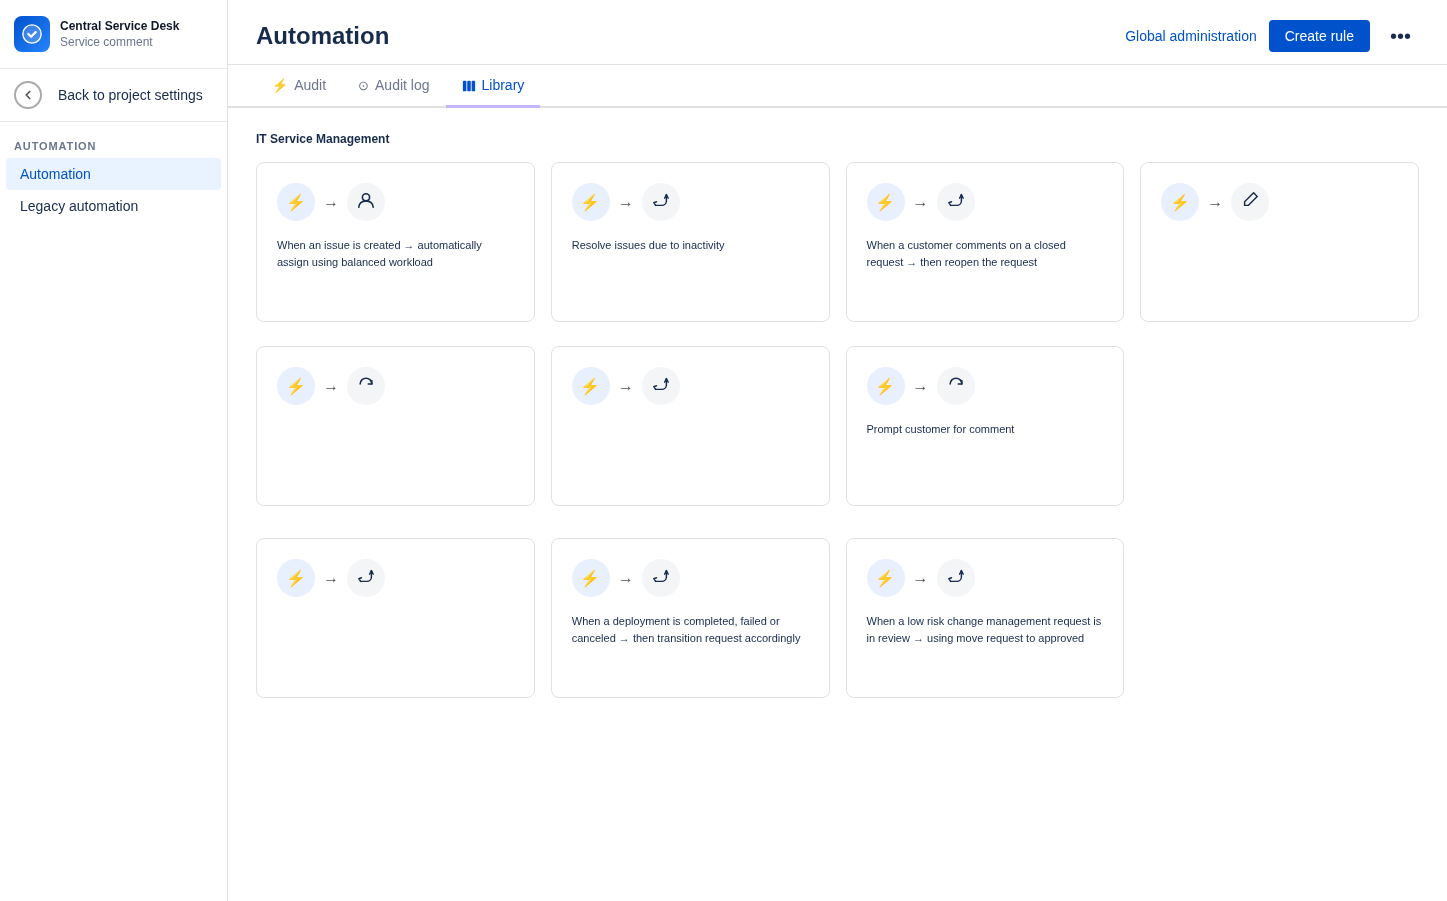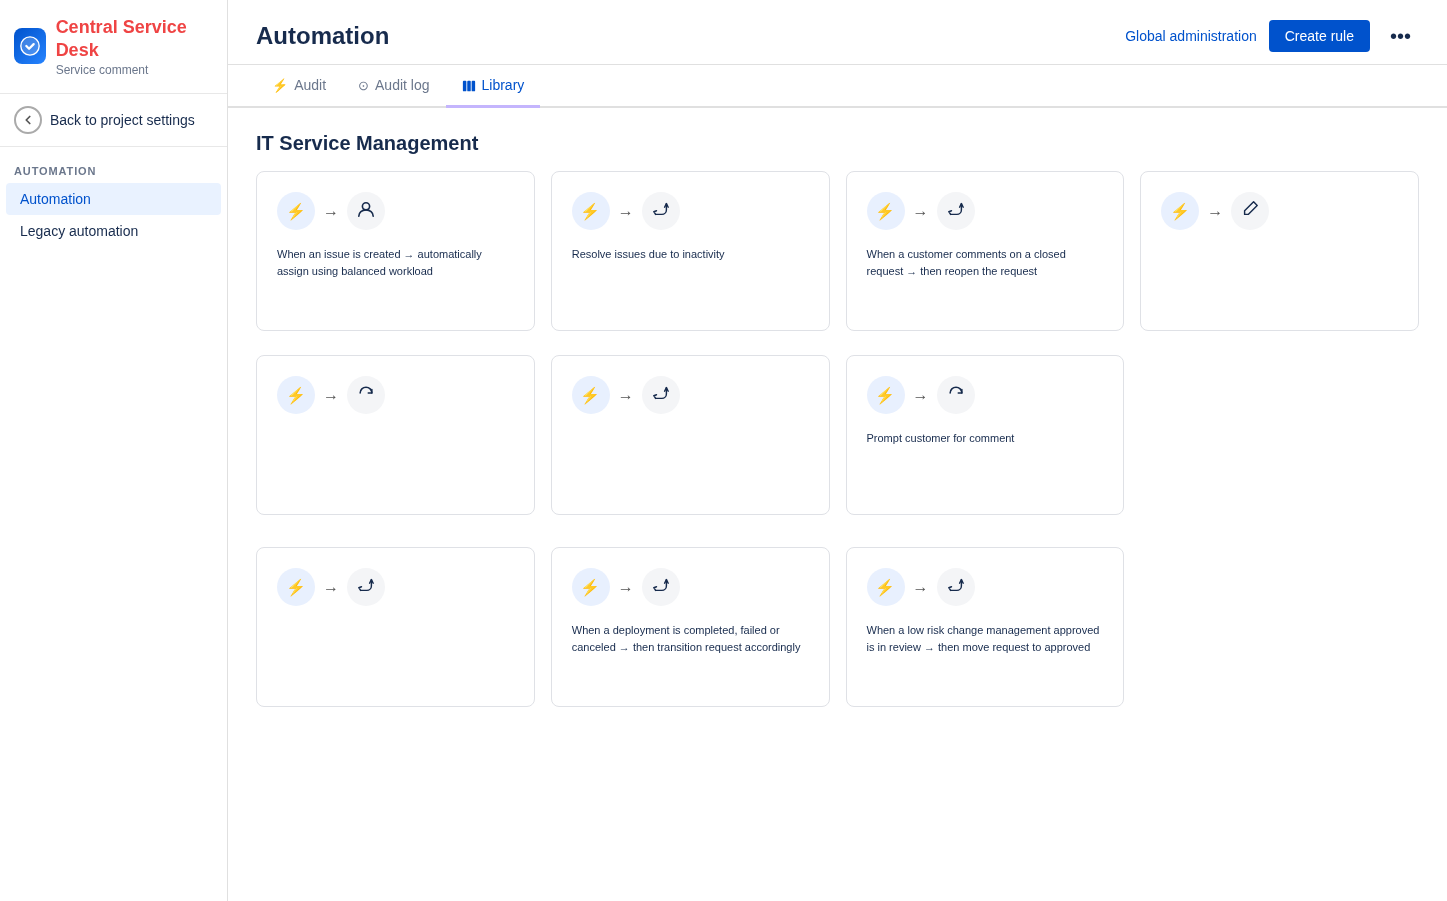--- a/index.html
+++ b/index.html
@@ -28,26 +28,26 @@
       background: linear-gradient(135deg, #0052cc, #2684ff);
       border-radius: 8px;
       display: flex;
       align-items: center;
       justify-content: center;
       color: #fff;
       font-size: 16px;
       font-weight: bold;
     }
     .sidebar-title-group { display: flex; flex-direction: column; }
-    .sidebar-project-name { font-size: 18px; font-weight: 600; color: #ef4444; line-height: 1.3; }
+    .sidebar-project-name { font-size: 12px; font-weight: 600; color: #0f172a; line-height: 1.3; }
     .sidebar-project-type { font-size: 12px; color: #6b778c; }
     .sidebar-back {
       display: flex;
       align-items: center;
-      gap: 8px;
+      gap: 16px;
       padding: 12px 14px;
       cursor: pointer;
       color: #172b4d;
       font-size: 14px;
       border-bottom: 1px solid #e8e8e8;
     }
     .back-circle {
       width: 28px; height: 28px;
       border-radius: 50%;
       border: 2px solid #aaa;
@@ -132,21 +132,21 @@
       color: #6b778c;
       cursor: pointer;
       border-bottom: 3px solid transparent;
       margin-bottom: -2px;
     }
     .tab.active { color: #0052cc; border-bottom: 3px solid #c4b5fd; font-weight: 500; }
     .tab-icon { font-size: 13px; }
 
     
     .content { padding: 24px 28px; overflow-y: auto; }
-    .section-title { font-size: 20px; font-weight: 700; color: #172b4d; margin-bottom: 16px; }
+    .section-title { font-size: 12px; font-weight: 700; color: #172b4d; margin-bottom: 16px; }
     .cards-grid {
       display: grid;
       grid-template-columns: repeat(4, 1fr);
       gap: 16px;
       margin-bottom: 24px;
     }
     .card {
       background: #fff;
       border: 1px solid #dfe1e6;
       border-radius: 8px;
@@ -432,20 +432,20 @@
           <div class="icon-circle gray-bg">
             <span>
               <svg width="18" height="18" viewBox="0 0 20 20" fill="none">
                 <path d="M14 8l2-4 2 4" stroke="#172b4d" stroke-width="1.6" stroke-linecap="round" stroke-linejoin="round"></path>
                 <path d="M16 4v7a5 5 0 01-5 5H4" stroke="#172b4d" stroke-width="1.6" stroke-linecap="round"></path>
                 <path d="M4 16l-2-3 3-1" stroke="#172b4d" stroke-width="1.6" stroke-linecap="round" stroke-linejoin="round"></path>
               </svg>
             </span>
           </div>
         </div>
-        <p class="card-text">When a low risk change management approved is in review → then move request to approved</p>
+        <p class="card-text">When a low risk change management request is in review → using move request to approved</p>
       </div>
 
       <div style="visibility:hidden;"></div>
     </div>
 
   </div>
 </main>
 
 </body></html>

